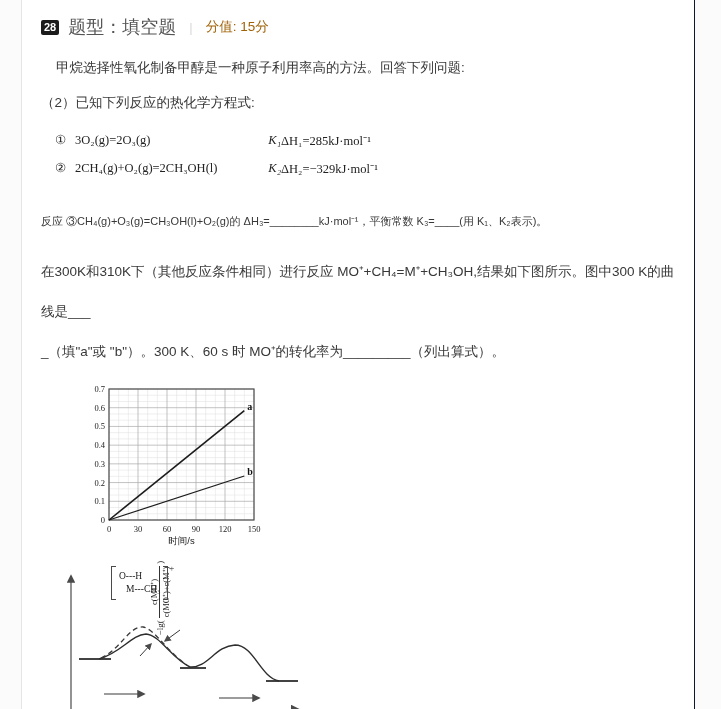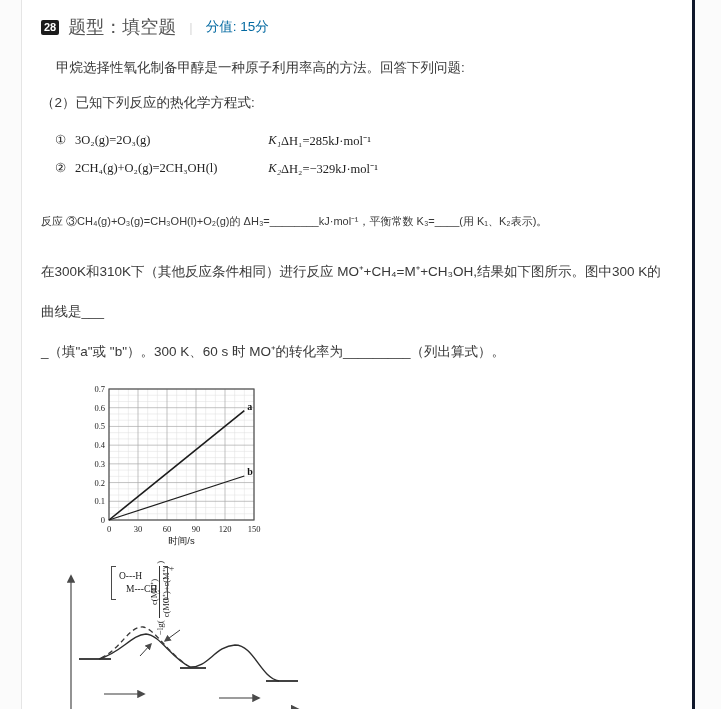--- a/index.html
+++ b/index.html
@@ -1,27 +1,27 @@
 <!DOCTYPE html>
 <html><head>
 <meta charset="utf-8">
 <style>
   * { margin:0; padding:0; box-sizing:border-box; }
   html,body { width:721px; height:709px; overflow:hidden; background:#fbfbfb;
               font-family:"Liberation Sans", sans-serif; color:#333; }
   .card { position:absolute; left:21px; top:0; width:674px; height:709px;
-          background:#fff; border-left:1px solid #e5e5e5; border-right:3px solid #0f172a;
+          background:#fff; border-left:1px solid #e5e5e5; border-right:1px solid #0f172a;
           padding:14px 18px 16px 19px; }
   
   .qheader { display:flex; align-items:center; gap:9px; height:22px; margin-top:2px; }
   .badge { background:#1c1c1c; color:#fff; font-weight:bold; font-size:11px;
            padding:1px 3px; border-radius:2px; line-height:13px; }
   .qtype { color:#555; font-size:18px; }
   .hdivider { color:#d9d9d9; font-size:13px; padding:0 4px; }
-  .score { color:#0369a1; font-size:13.5px; }
+  .score { color:#a16207; font-size:13.5px; }
   
   .para { font-size:13.5px; color:#383838; line-height:18px; }
   .p-intro { margin-top:21px;margin-left:15px; }
   .p-part1 { margin-top:17px; }
   .equations { margin:14px 0 0 14px; font-family:"Liberation Serif", serif; font-size:12.5px; color:#222; }
   .eqrow { display:flex; height:28px; align-items:center; }
   .eqnum { width:20px; }
   .eqeq  { width:166px; }
   .eqk   { width:40px; font-style:italic;text-align:right; }
   .p-q1 { margin-top:30px; font-size:11px; }

